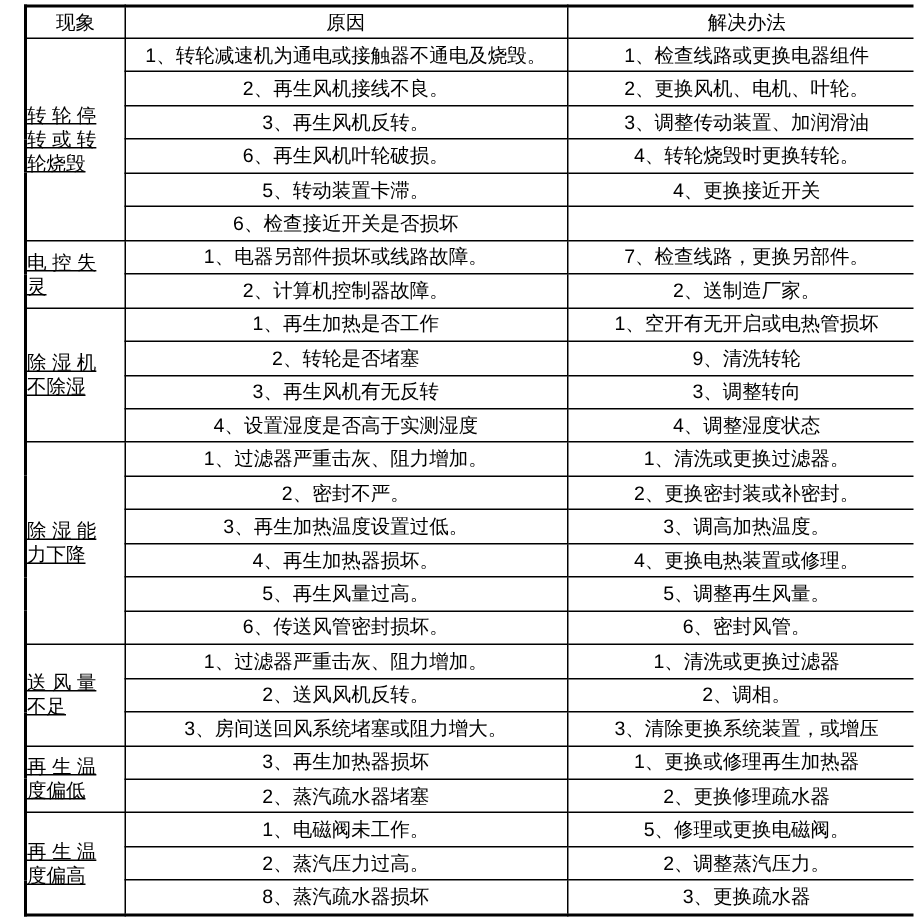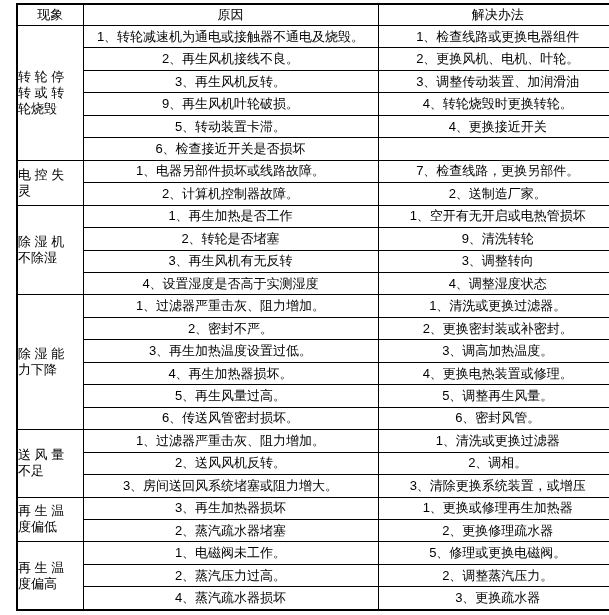--- a/index.html
+++ b/index.html
@@ -33,20 +33,21 @@
   }
   th.hdr {
     text-align: center;
     height: 20px;
   }
   td.ph {
     text-align: left;
     padding-left: 6px;
     padding-right: 2px;
     line-height: 16px;
+    text-decoration: underline;
   }
   td.c, td.s {
     text-align: center;
     padding-left: 8px;
     white-space: nowrap;
   }
 </style>
 </head>
 <body>
 
@@ -75,21 +76,21 @@
   </tr>
   <tr>
     <td class="c">2、再生风机接线不良。</td>
     <td class="s">2、更换风机、电机、叶轮。</td>
   </tr>
   <tr>
     <td class="c">3、再生风机反转。</td>
     <td class="s">3、调整传动装置、加润滑油</td>
   </tr>
   <tr>
-    <td class="c">9、再生风机叶轮破损。</td>
+    <td class="c">6、再生风机叶轮破损。</td>
     <td class="s">4、转轮烧毁时更换转轮。</td>
   </tr>
   <tr>
     <td class="c">5、转动装置卡滞。</td>
     <td class="s">4、更换接近开关</td>
   </tr>
   <tr>
     <td class="c">6、检查接近开关是否损坏</td>
     <td class="s"></td>
   </tr>
@@ -193,17 +194,17 @@
       <div>度偏高</div>
     </td>
     <td class="c">1、电磁阀未工作。</td>
     <td class="s">5、修理或更换电磁阀。</td>
   </tr>
   <tr>
     <td class="c">2、蒸汽压力过高。</td>
     <td class="s">2、调整蒸汽压力。</td>
   </tr>
   <tr>
-    <td class="c">4、蒸汽疏水器损坏</td>
+    <td class="c">8、蒸汽疏水器损坏</td>
     <td class="s">3、更换疏水器</td>
   </tr>
 </tbody>
   </table>
 
 </body></html>

